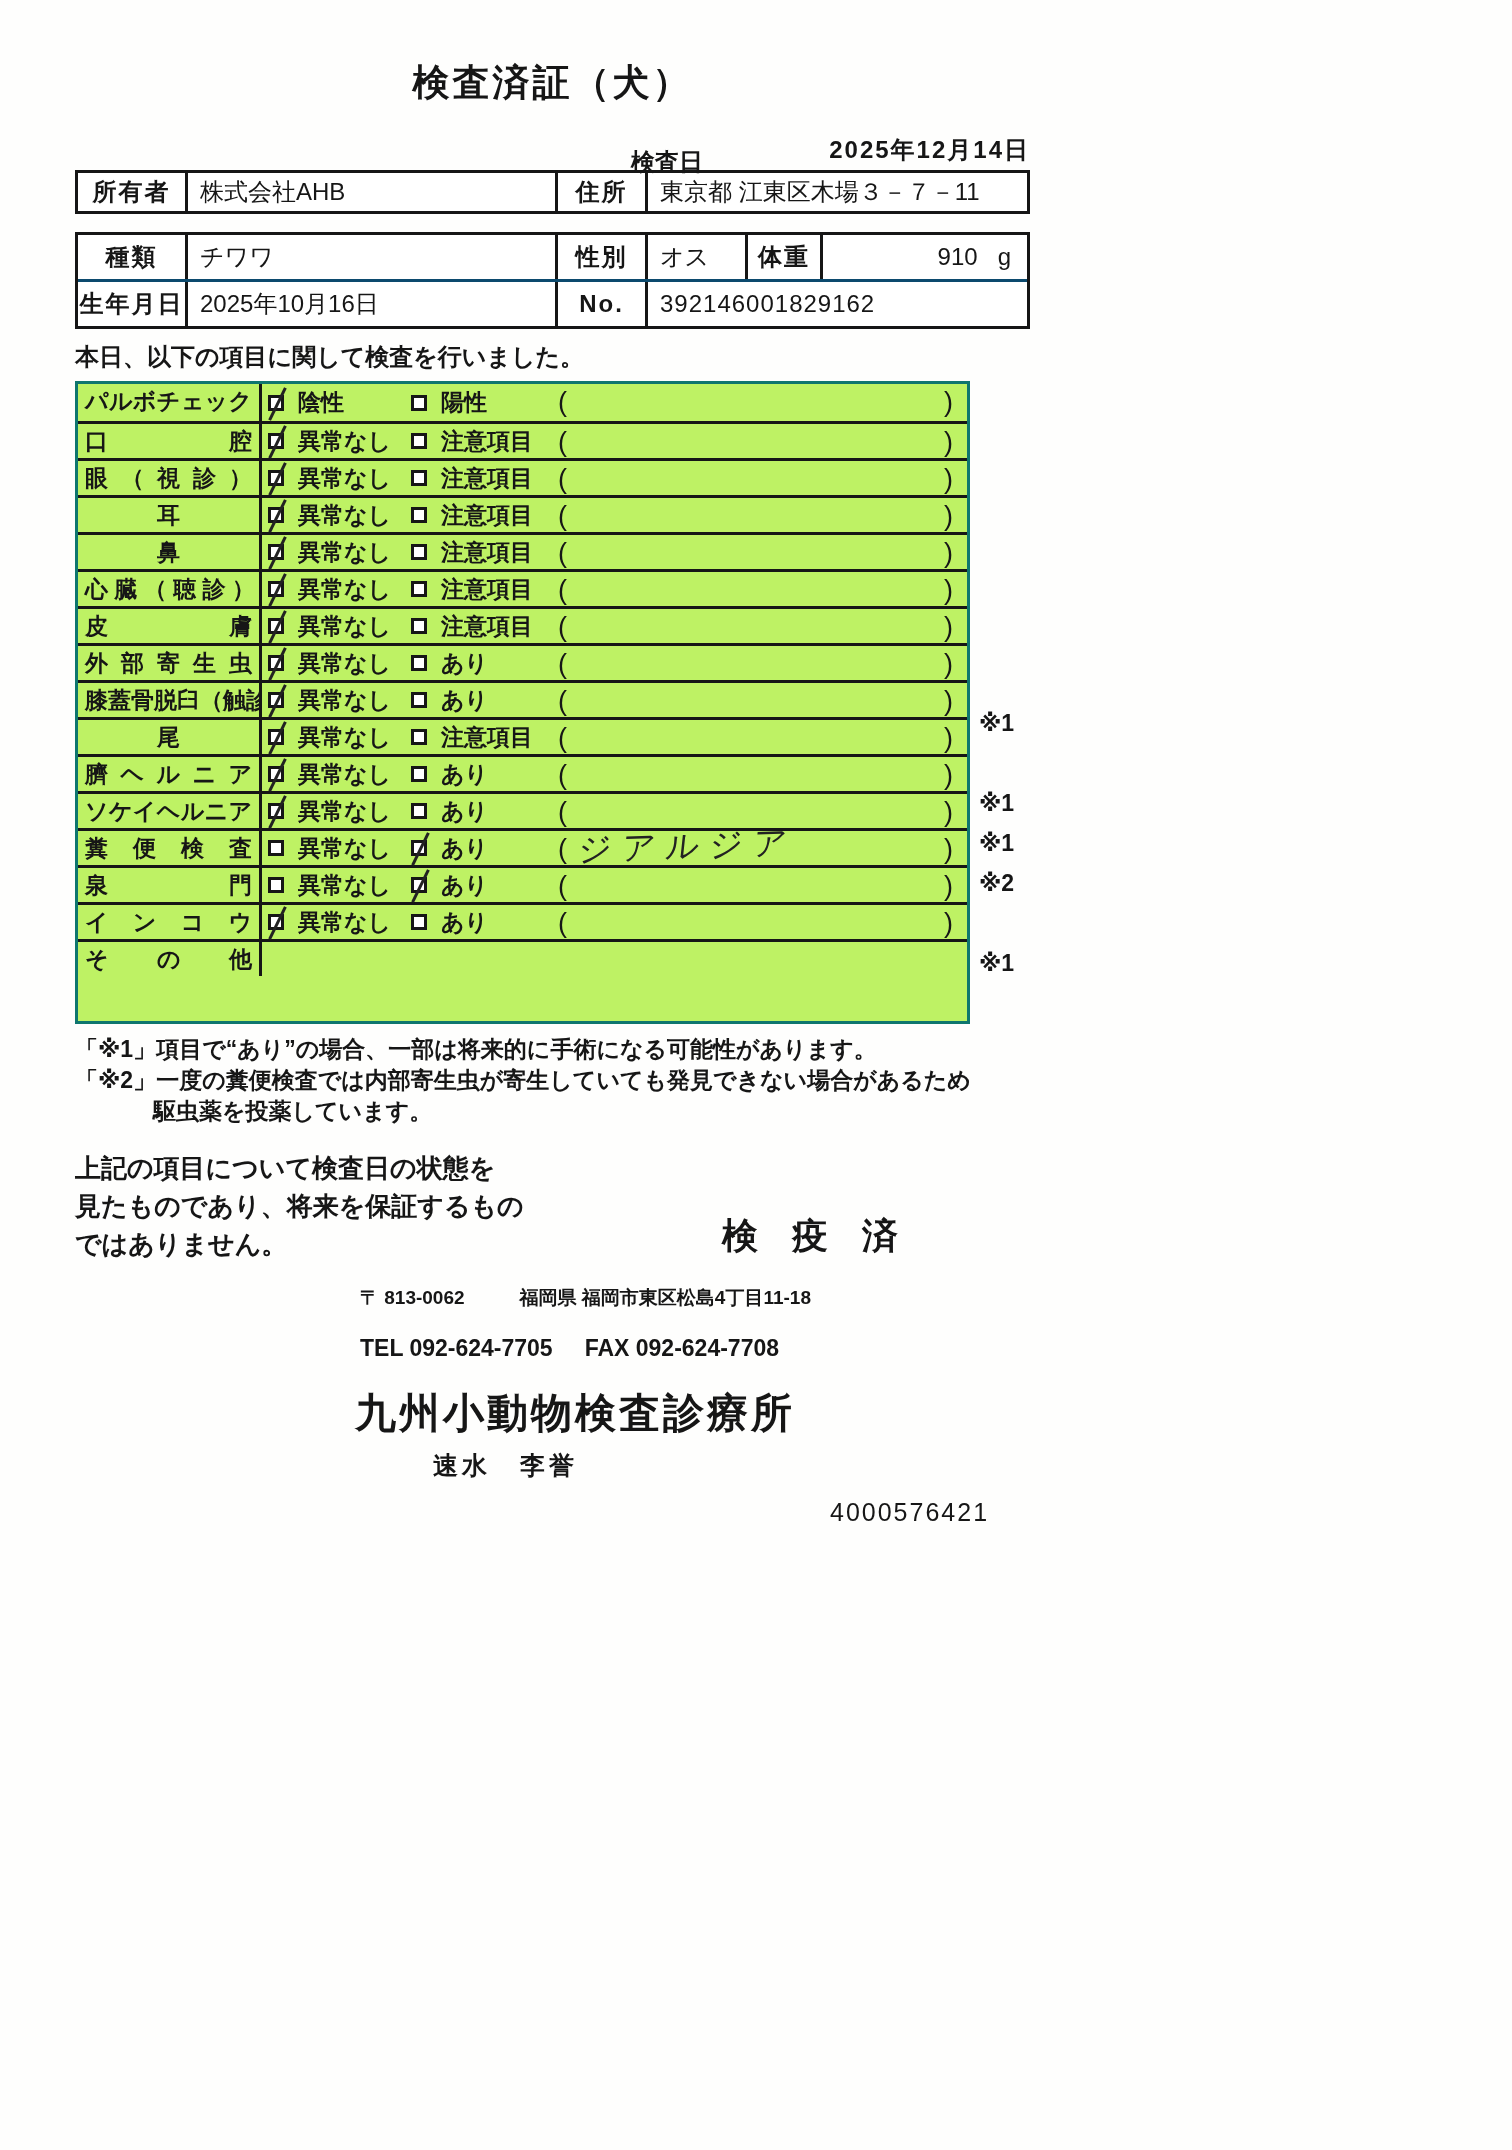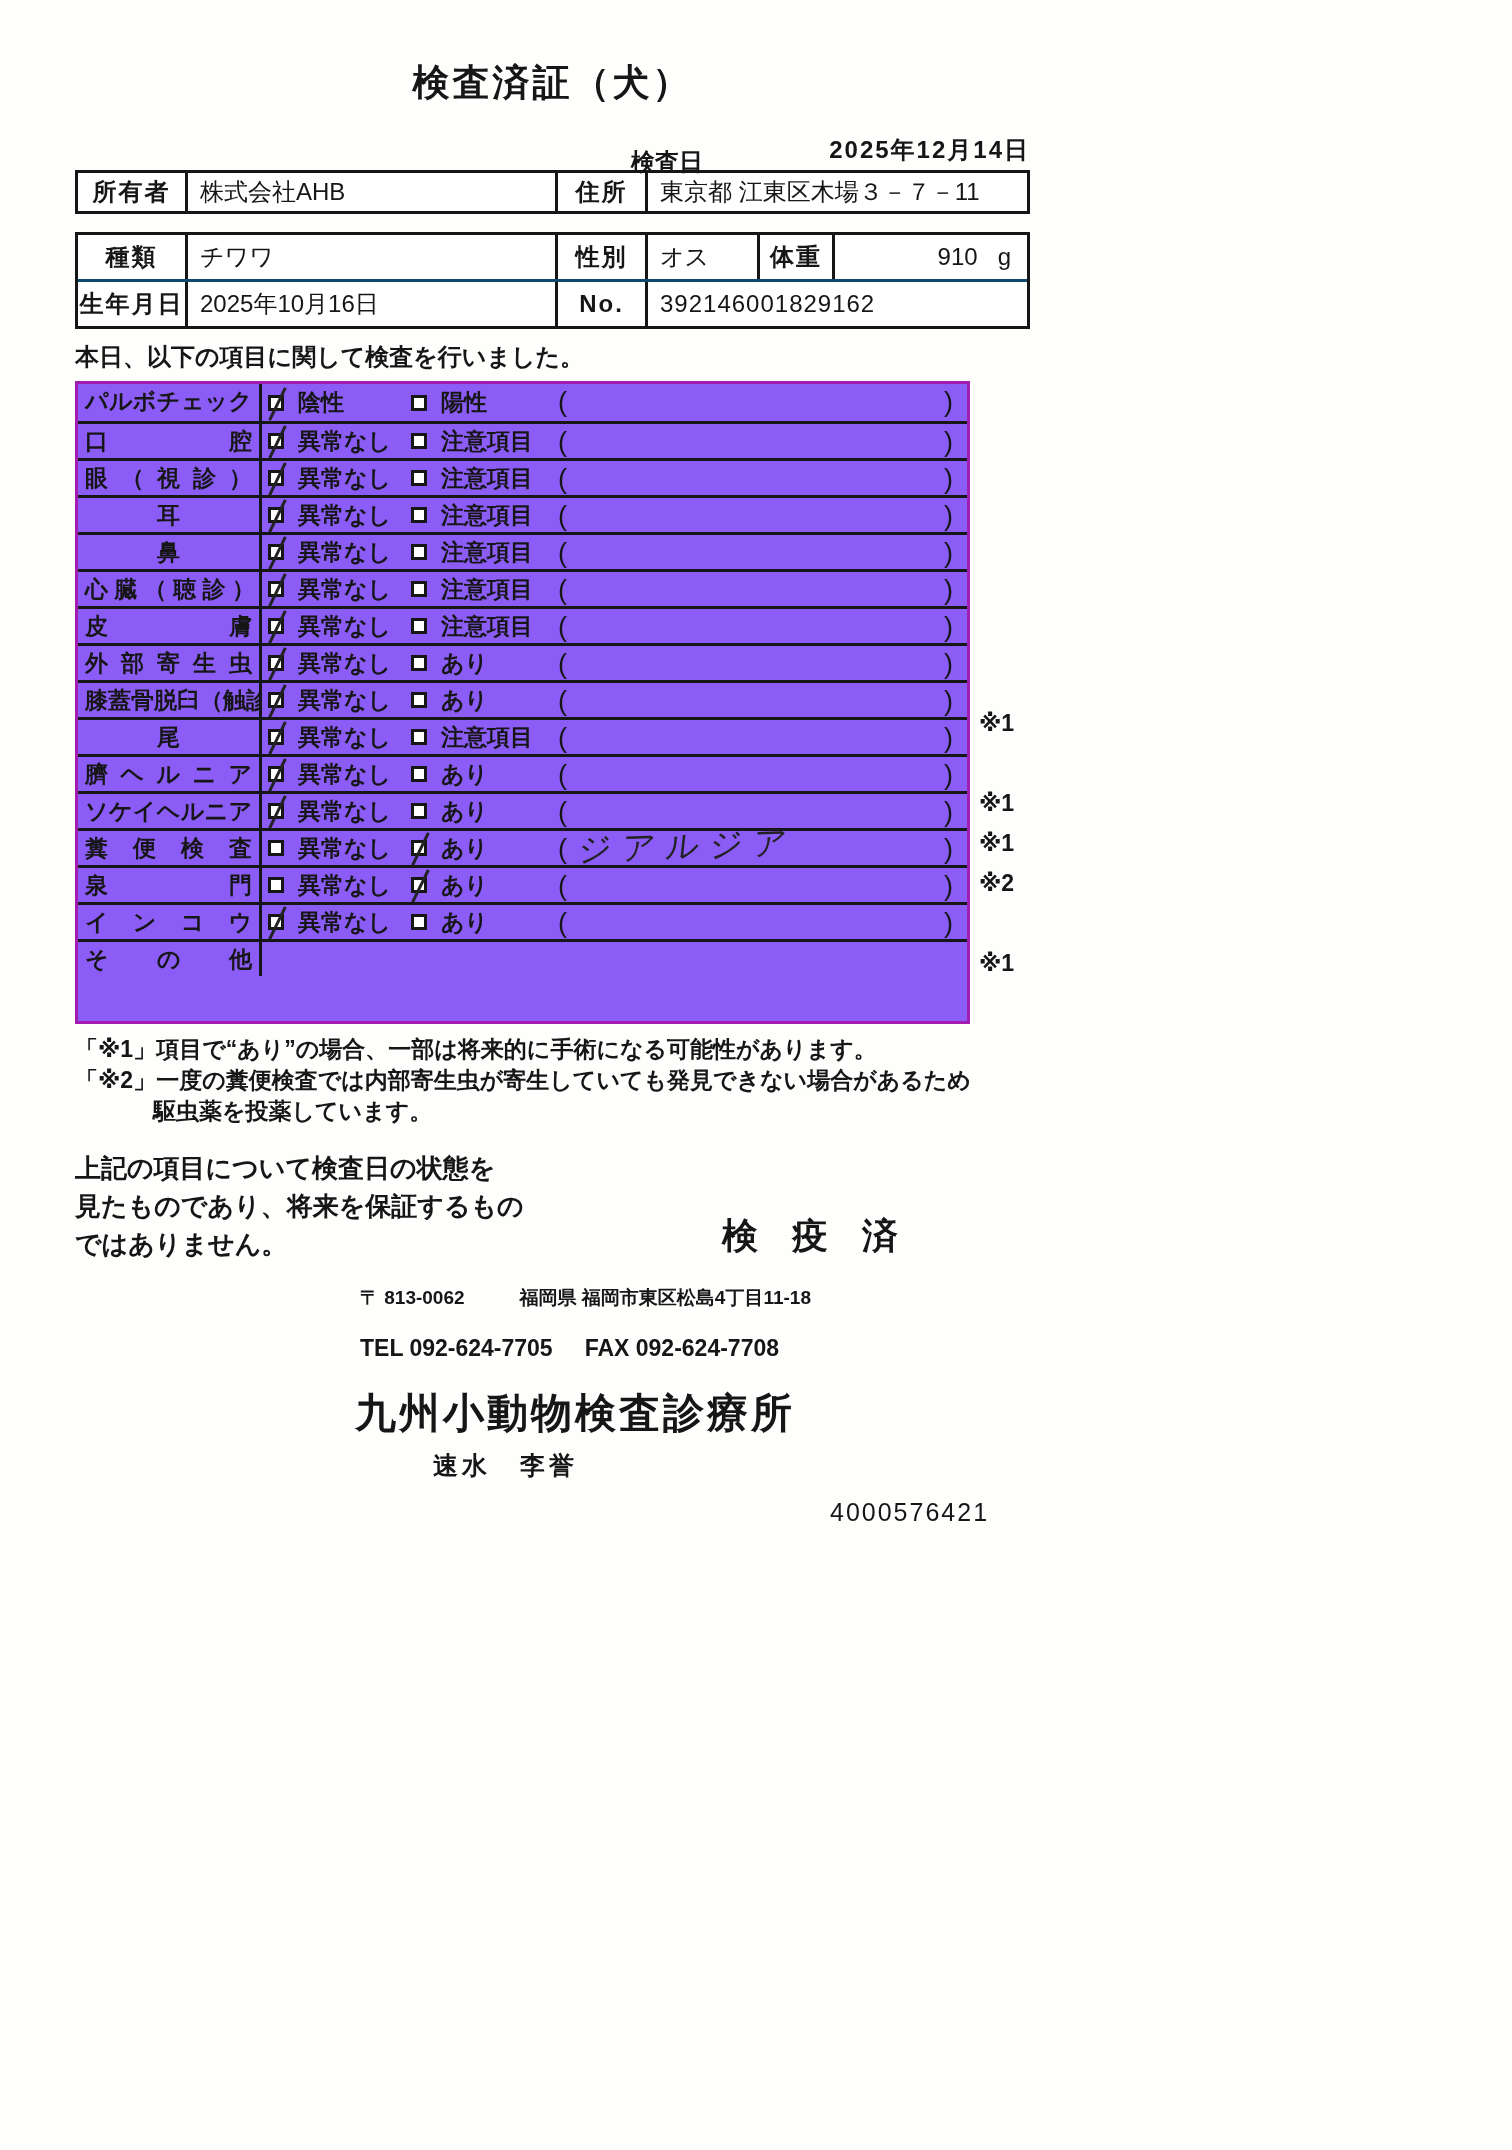--- a/index.html
+++ b/index.html
@@ -17,29 +17,29 @@
   .box-table { border:3px solid #161616; display:flex; flex-direction:column; background:#fff; }
   .owner-table { margin-top:6px; }
   .info-table { margin-top:18px; }
   .t-row { display:flex; }
   .t-row + .t-row { border-top:3px solid #0c4a6e;align-items:center; }
   .t-cell { border-right:3px solid #161616; display:flex; align-items:center; padding:0 12px; font-size:24px; height:38px; overflow:hidden; white-space:nowrap; }
   .info-table .t-cell { height:44px; }
   .t-cell:last-child { border-right:none; }
   .lbl { justify-content:center; padding:0 13px; font-weight:600; letter-spacing:2px; }
   .w110 { width:110px; flex:none; } .w370 { width:370px; flex:none; }
-  .w90 { width:90px; flex:none; } .w100 { width:112px; flex:none; } .w75 { width:75px; flex:none; }
+  .w90 { width:90px; flex:none; } .w100 { width:100px; flex:none; } .w75 { width:75px; flex:none; }
   .grow { flex:1; }
   .weight-cell { justify-content:flex-end; gap:20px; padding-right:16px; }
   .no-value { letter-spacing:1px; }
 
   .intro { margin-top:12px; font-size:24px; font-weight:600; }
 
   .cl-area { display:flex; margin-top:8px; }
-  .cl-table { width:930px; border:3px solid #a21caf; background:#8b5cf6; }
+  .cl-table { width:930px; border:3px solid #0f766e; background:#bef264; }
   .cl-row { display:flex; height:37px; }
   .cl-row + .cl-row { border-top:3px solid #161616; }
   .cl-label { width:184px; flex:none; border-right:3px solid #161616; font-size:23px; font-weight:600; line-height:34px; padding:0 7px; text-align:justify; text-align-last:justify; overflow:hidden; white-space:nowrap; }
   .cl-label.center { text-align:center; text-align-last:center; }
   .cl-content { flex:1; position:relative; font-size:23px; }
   .opt { position:absolute; top:0; height:100%; display:flex; align-items:center; gap:14px; font-weight:600; white-space:nowrap; }
   .opt1 { left:6px; } .opt2 { left:149px; }
   .cb { width:16px; height:16px; border:3px solid #161616; position:relative; flex:none; background:#fff; }
   .cb[data-checked="true"]::after { content:""; position:absolute; left:5px; top:-12px; width:3px; height:36px; background:#222; transform:rotate(26deg); }
   .paren-open { position:absolute; left:296px; top:3px; font-size:27px; }

